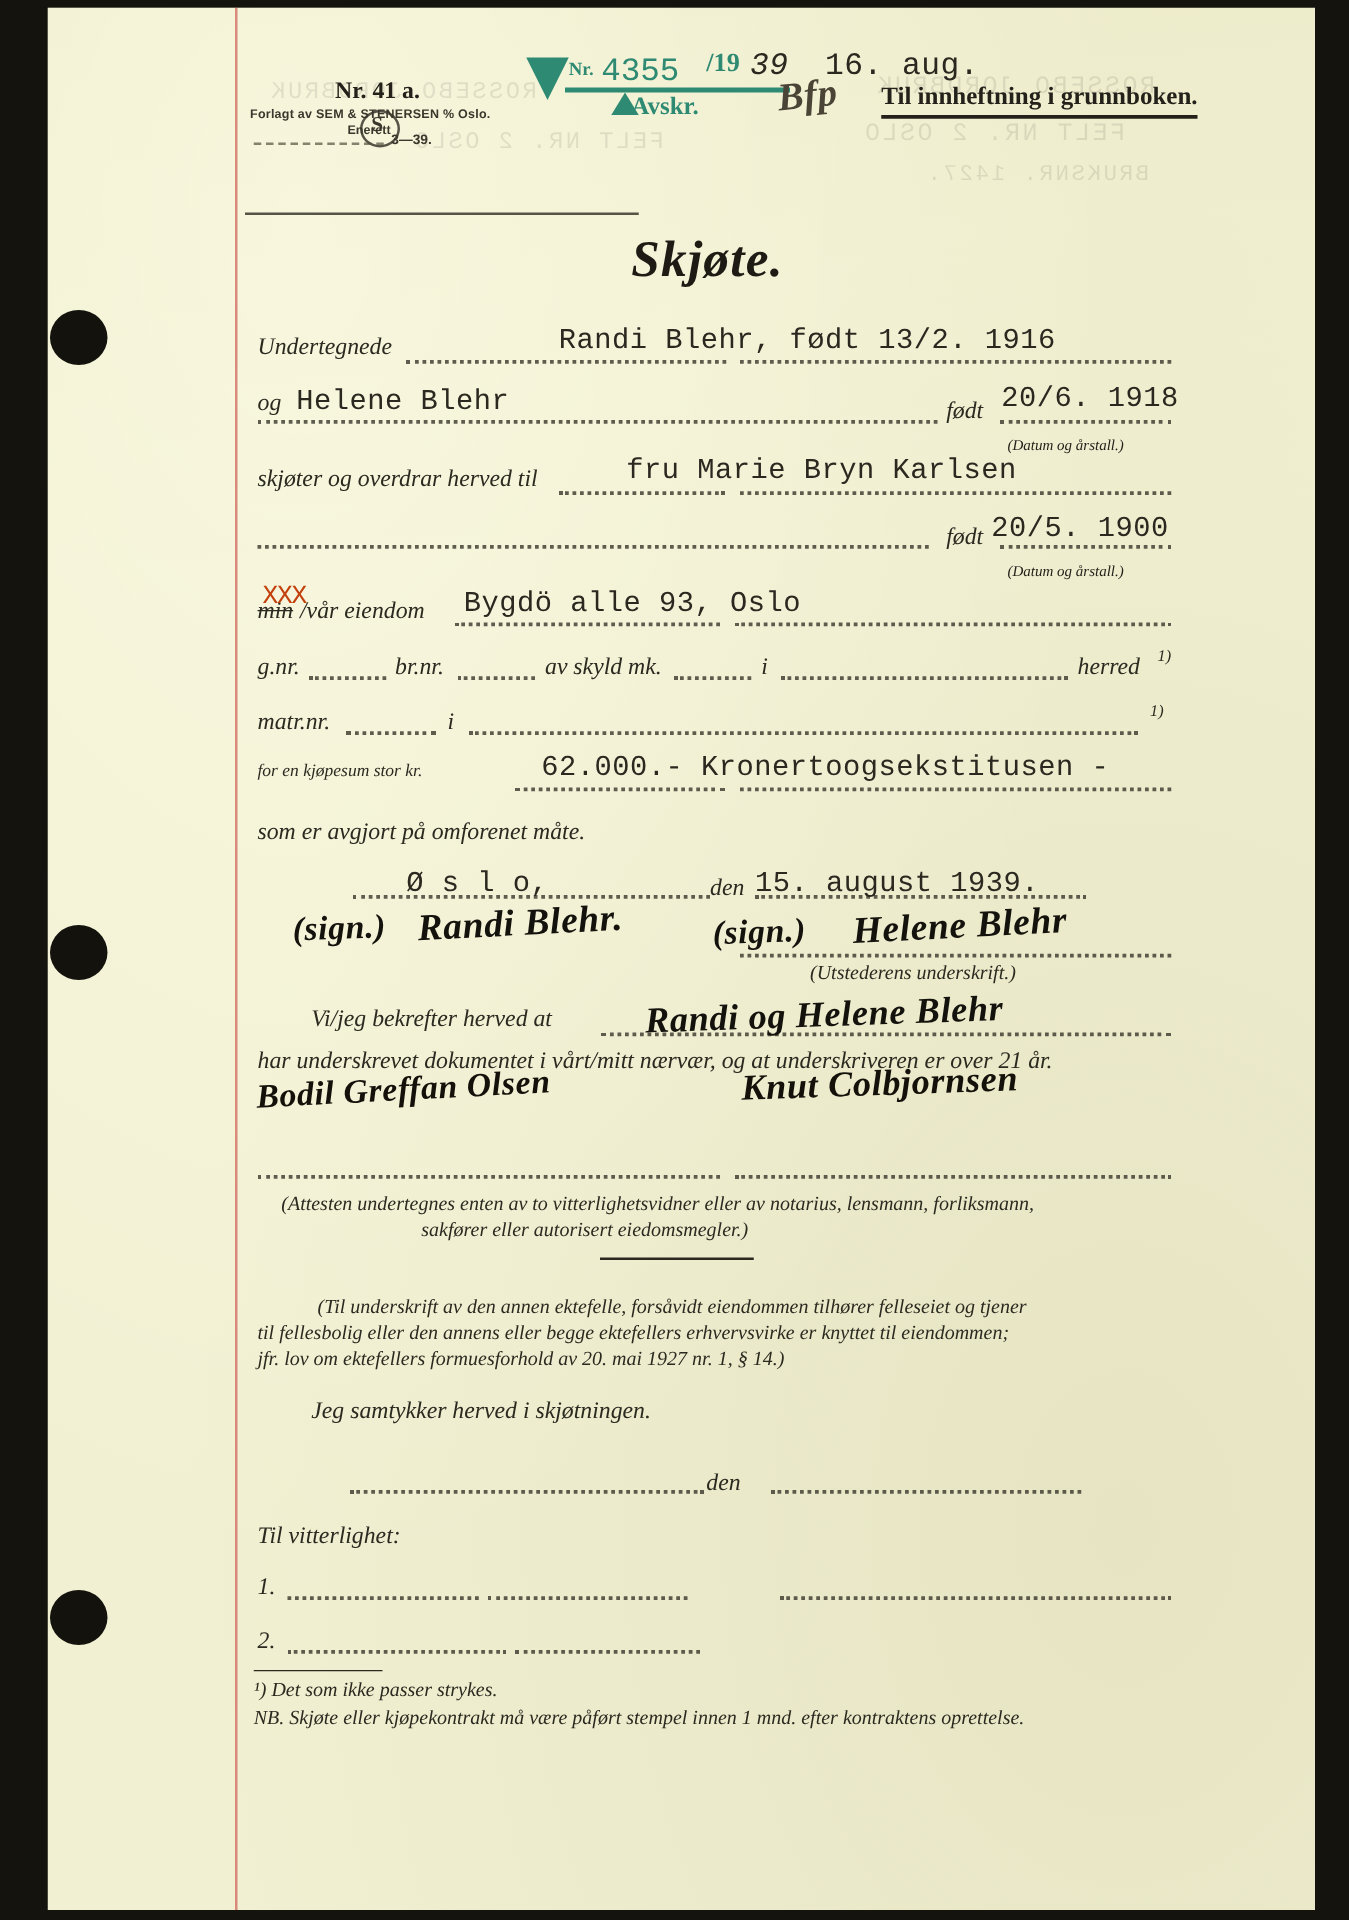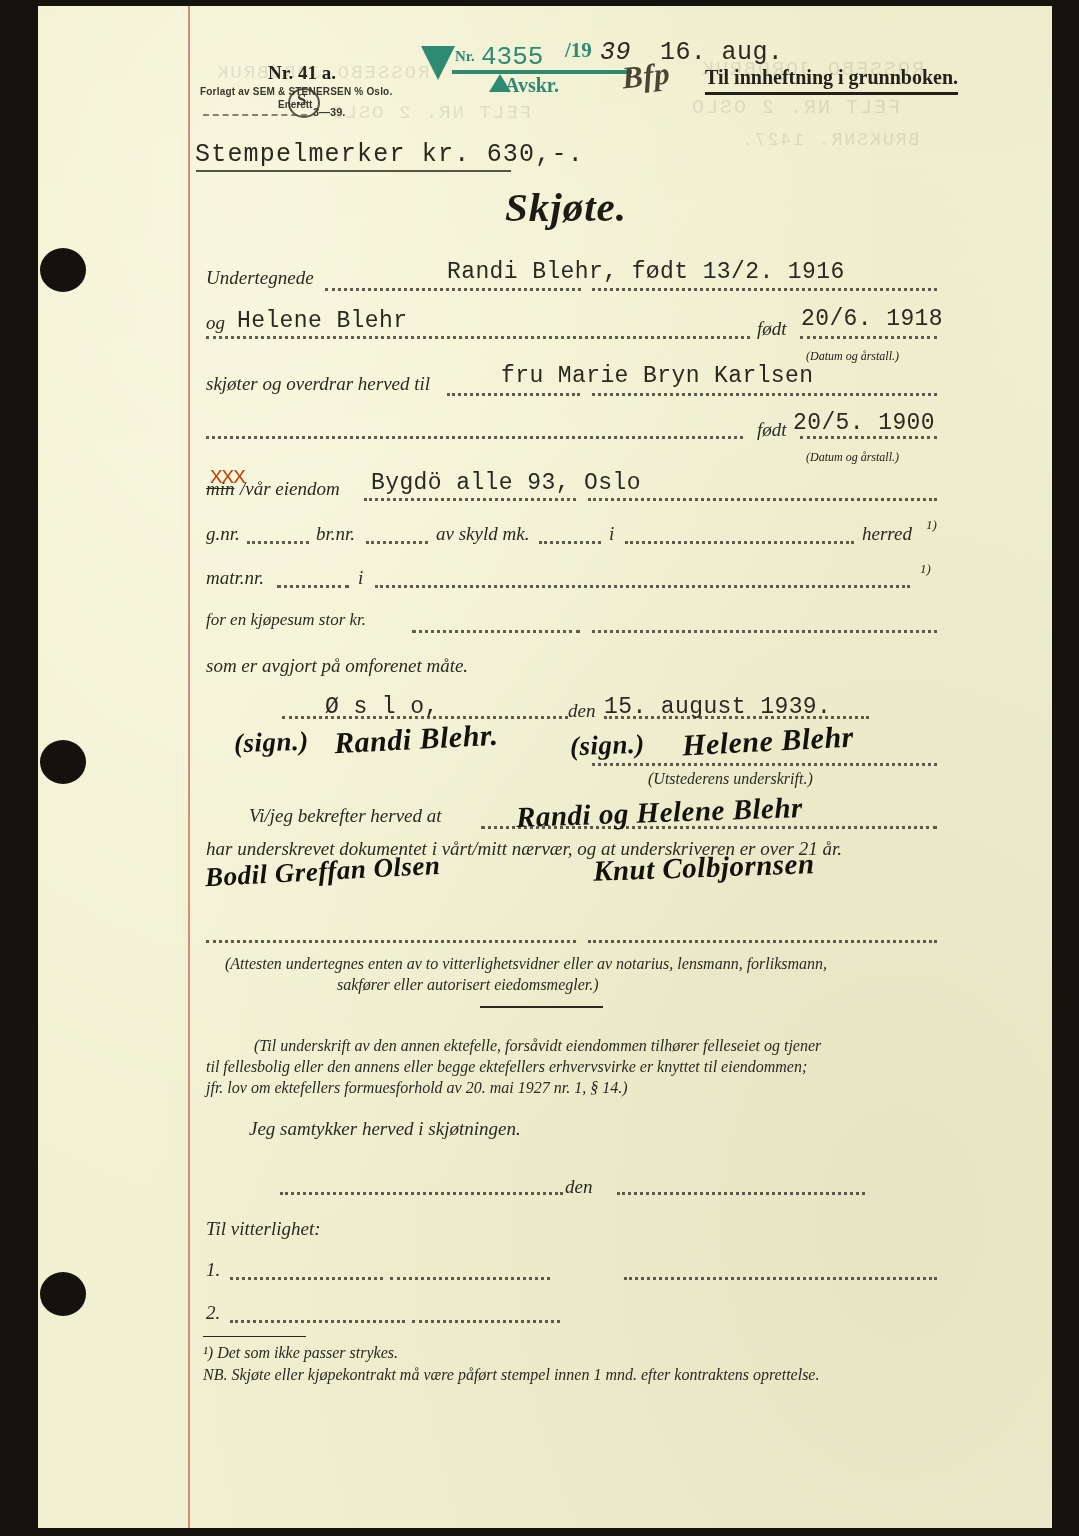--- a/index.html
+++ b/index.html
@@ -98,21 +98,20 @@
     <div class="abs stamp" style="left:505px;top:74px;font-size:20px;">Avskr.</div>
 
     <div class="abs stamp" style="left:565px;top:38px;font-size:21px;font-family:'Liberation Serif',serif;">/19</div>
     <div class="abs tw" style="left:600px;top:38px;font-size:25px;font-style:italic;">39</div>
     <div class="abs tw" style="left:660px;top:38px;font-size:25px;">16. aug.</div>
 
     <div class="abs sig" style="left:622px;top:58px;font-size:31px;transform:rotate(-6deg);color:#4a4436;">Bfp</div>
 
     <div class="abs formb" style="left:705px;top:66px;font-size:20px;border-bottom:3px solid #23211a;padding-bottom:3px;">Til innheftning i grunnboken.</div>
 
-    <div class="abs tw" style="left:195px;top:140px;font-size:25px;letter-spacing:1.2px;">Stempelmerker kr. 630,-.</div>
     <div class="abs" style="left:196px;top:170px;width:315px;border-bottom:2px solid #3a372c;opacity:.85;"></div>
 
     <div class="abs title" style="left:505px;top:183px;">Skjøte.</div>
 
     <div class="abs form" style="left:206px;top:267px;font-size:19px;">Undertegnede</div>
     <div class="abs dots" style="left:325px;top:288px;width:256px;"></div>
     <div class="abs dots" style="left:592px;top:288px;width:345px;"></div>
     <div class="abs tw" style="left:447px;top:259px;font-size:23px;">Randi Blehr, født 13/2. 1916</div>
 
     <div class="abs form" style="left:206px;top:312px;font-size:19px;">og</div>
@@ -151,23 +150,24 @@
     <div class="abs dots" style="left:625px;top:541px;width:229px;"></div>
     <div class="abs form" style="left:862px;top:523px;font-size:19px;">herred</div>
     <div class="abs form" style="left:926px;top:517px;font-size:13px;">1)</div>
 
     <div class="abs form" style="left:206px;top:567px;font-size:19px;">matr.nr.</div>
     <div class="abs dots" style="left:277px;top:585px;width:72px;"></div>
     <div class="abs form" style="left:358px;top:567px;font-size:19px;">i</div>
     <div class="abs dots" style="left:375px;top:585px;width:535px;"></div>
     <div class="abs form" style="left:920px;top:561px;font-size:13px;">1)</div>
 
-    <div class="abs form" style="left:206px;top:610px;font-size:17px;">for en kjøpesum stor kr.</div>
+    <div class="abs form" style="left:206px;top:610px;font-size:14px;">for en kjøpesum stor kr.</div>
     <div class="abs dots" style="left:412px;top:630px;width:168px;"></div>
     <div class="abs dots" style="left:592px;top:630px;width:345px;"></div>
+    <div class="abs tw" style="left:433px;top:601px;font-size:23px;">62.000.- Kronertoogsekstitusen -</div>
 
     <div class="abs form" style="left:206px;top:655px;font-size:19px;">som er avgjort på omforenet måte.</div>
 
     <div class="abs dots" style="left:282px;top:716px;width:286px;"></div>
     <div class="abs tw" style="left:325px;top:694px;font-size:23px;">Ø s l o,</div>
     <div class="abs form" style="left:568px;top:700px;font-size:19px;">den</div>
     <div class="abs dots" style="left:604px;top:716px;width:265px;"></div>
     <div class="abs tw" style="left:604px;top:694px;font-size:23px;">15. august 1939.</div>
 
     <div class="abs sig" style="left:234px;top:727px;font-size:27px;transform:rotate(-2deg);">(sign.)</div>

